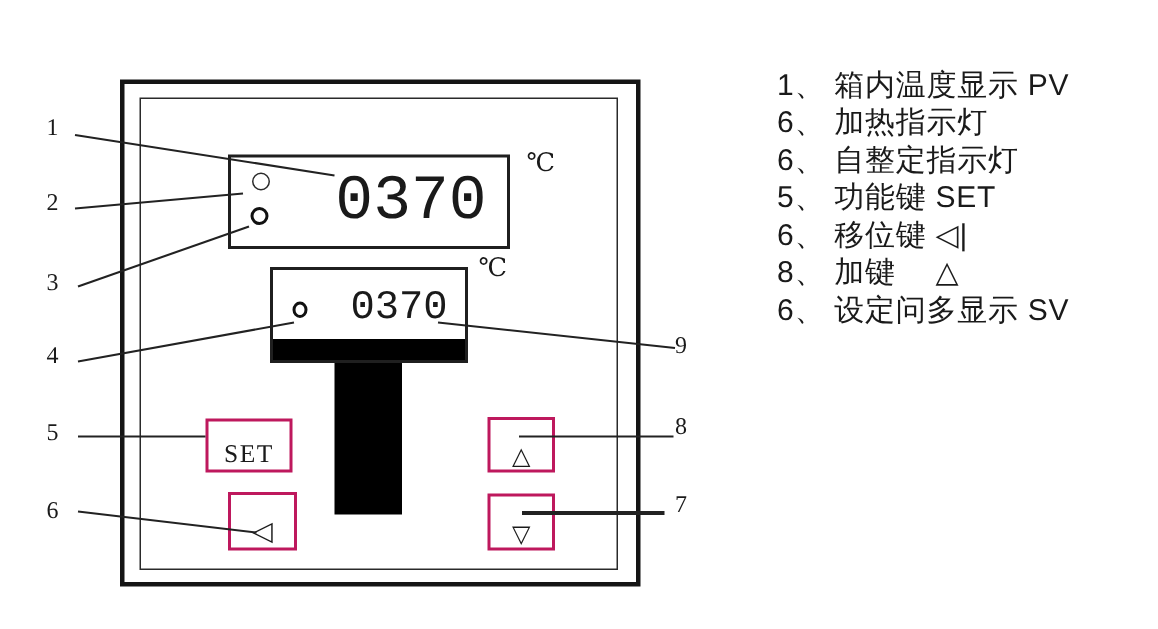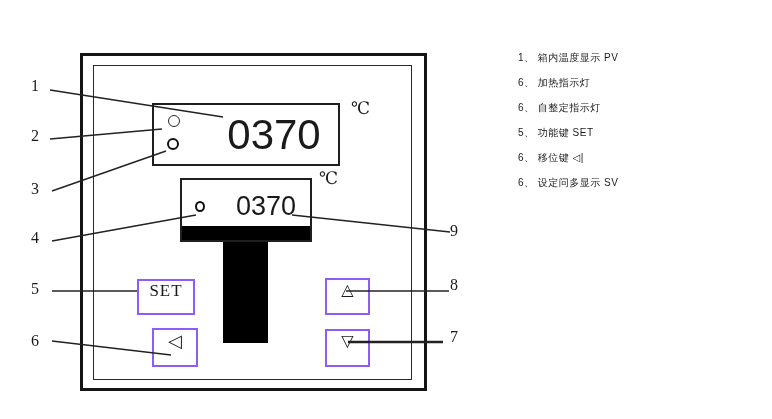--- a/index.html
+++ b/index.html
@@ -4,27 +4,27 @@
 <style>
   html,body{margin:0;padding:0;background:#ffffff;}
   #stage{
     position:relative;width:772px;height:419px;background:#ffffff;
     font-family:"Liberation Serif","DejaVu Serif",serif;color:#1a1a1a;
     overflow:hidden;
   }
   .abs{position:absolute;}
   .box{position:absolute;border:2px solid #1f1f1f;background:#ffffff;box-sizing:border-box;}
   .lamp{position:absolute;border-radius:50%;background:#ffffff;box-sizing:border-box;}
-  .btn{position:absolute;border:2px solid #8b5cf6;background:#ffffff;box-sizing:border-box;
-       display:flex;align-items:flex-start;justify-content:center;cursor:pointer;}
+  .btn{position:absolute;border:2px solid #be185d;background:#ffffff;box-sizing:border-box;
+       display:flex;align-items:flex-end;justify-content:center;cursor:pointer;}
   .callout-num{position:absolute;font-size:16px;line-height:16px;}
-  .digits{font-family:Liberation Sans, sans-serif;}
+  .digits{font-family:Liberation Mono, monospace;}
   .unit{position:absolute;font-size:17px;line-height:17px;}
   #legend{position:absolute;left:518px;top:45px;width:250px;
-          font-family:"Liberation Sans","DejaVu Sans",sans-serif;font-size:10px;}
+          font-family:"Liberation Sans","DejaVu Sans",sans-serif;font-size:20px;}
   #legend .legend-item{line-height:25px;height:25px;white-space:pre;letter-spacing:0.5px;}
   svg{position:absolute;left:0;top:0;}
 </style>
 </head>
 <body>
 
 <div id="stage">
 
   <div class="abs" style="left:80px;top:53px;width:341px;height:332px;border:3px solid #151515;"></div>
   <div class="abs" style="left:93px;top:65px;width:317px;height:313px;border:1px solid #2a2a2a;"></div>
@@ -81,16 +81,17 @@
   <span class="callout-num" style="left:450px;top:223px;">9</span>
   <span class="callout-num" style="left:450px;top:277px;">8</span>
   <span class="callout-num" style="left:450px;top:329px;">7</span>
 
   <div id="legend">
     <div class="legend-item">1、 箱内温度显示 PV</div>
     <div class="legend-item">6、 加热指示灯</div>
     <div class="legend-item">6、 自整定指示灯</div>
     <div class="legend-item">5、 功能键 SET</div>
     <div class="legend-item">6、 移位键 ◁|</div>
+    <div class="legend-item">8、 加键　 △</div>
     <div class="legend-item">6、 设定问多显示 SV</div>
   </div>
 
 </div>
 
 </body></html>

